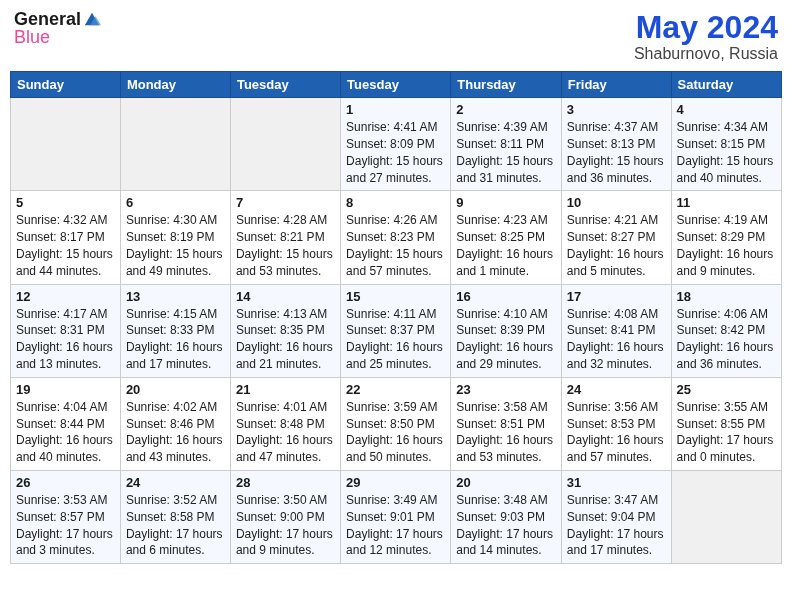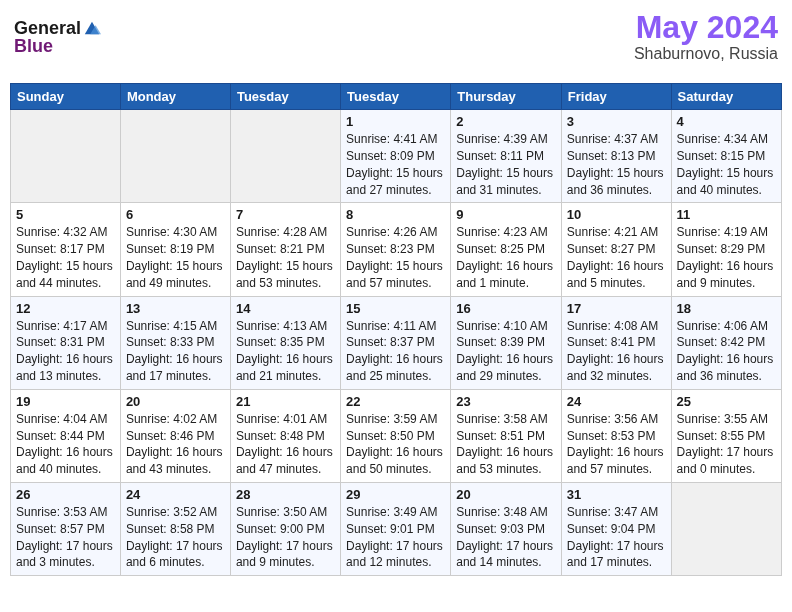--- a/index.html
+++ b/index.html
@@ -6,53 +6,53 @@
     body {
       font-family: Arial, sans-serif;
       background: #fff;
       width: 792px;
       min-height: 612px;
       padding: 10px;
     }
     .header {
       display: flex;
       justify-content: space-between;
-      align-items: center;
-      margin-bottom: 20px;
+      align-items: flex-start;
+      margin-bottom: 8px;
       padding: 0 4px;
     }
     .logo {
       display: flex;
       flex-direction: column;
       line-height: 1;
     }
     .logo-general {
       font-size: 18px;
       font-weight: bold;
       color: #1a1a1a;
     }
     .logo-blue {
       font-size: 18px;
-      font-weight: bold;
-      color: #701a75;
+      font-weight: normal;
+      color: #ec4899;
     }
     .logo-icon {
       display: inline-block;
       width: 18px;
       height: 18px;
       margin-left: 2px;
       vertical-align: middle;
     }
     .title-block {
       text-align: right;
     }
     .month-title {
       font-size: 32px;
       font-weight: bold;
-      color: #8b5cf6;
+      color: #1d4ed8;
       line-height: 1.1;
     }
     .location {
       font-size: 16px;
       color: #444;
     }
     .calendar {
       width: 100%;
       border-collapse: collapse;
       font-size: 11px;

